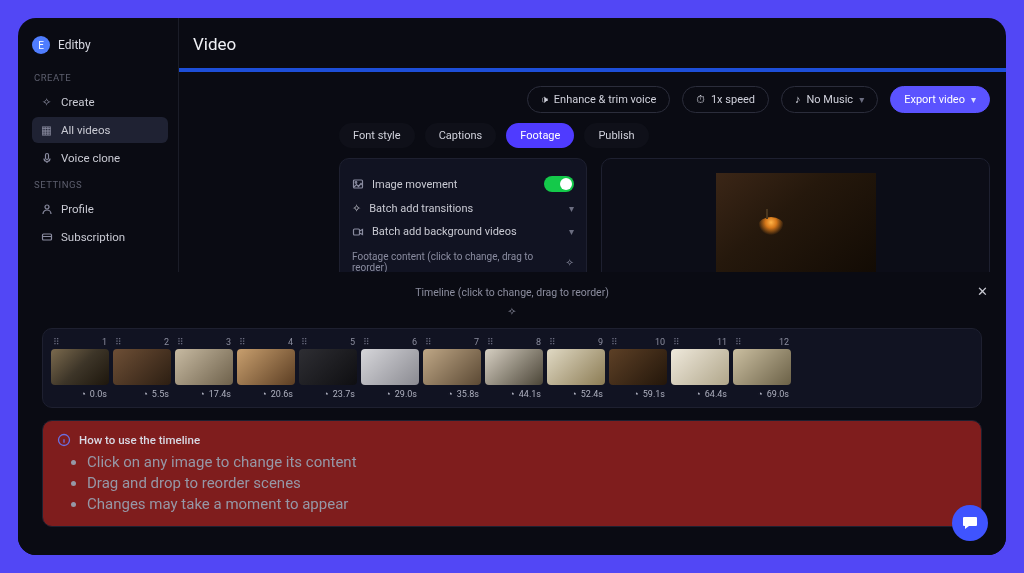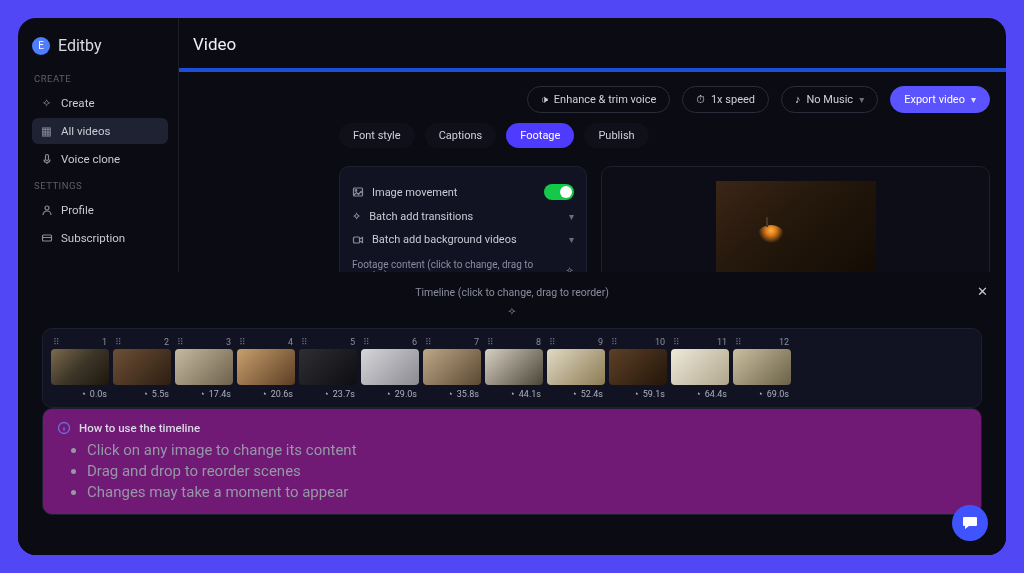--- a/index.html
+++ b/index.html
@@ -1,35 +1,35 @@
 <!DOCTYPE html>
 <html><head>
 <meta charset="utf-8">
 <style>
 * { margin:0; padding:0; box-sizing:border-box; font-family: -apple-system, BlinkMacSystemFont, "Segoe UI", Roboto, sans-serif; }
 body { background:#5247f5; width:1024px; height:573px; overflow:hidden; position:relative; }
 .app-shell { position:absolute; inset:18px 18px 18px 18px; background:#0a0b13; border-radius:18px; overflow:hidden; display:flex; }
 .sidebar { width:160px; padding:18px 10px 10px 14px; color:#c9cad3; font-size:11.5px; }
 .brand { display:flex; align-items:center; gap:8px; margin-bottom:18px; }
 .brand-avatar { width:18px; height:18px; border-radius:50%; background:#4f7dff; color:#fff; display:flex; align-items:center; justify-content:center; font-size:10px; }
-.brand-name { font-size:16px; color:#dadbe4; }
+.brand-name { font-size:12px; color:#dadbe4; }
 .section-label { font-size:9.5px; color:#5d5f6e; letter-spacing:0.5px; margin:8px 0 6px 2px; }
 .nav-item { display:flex; align-items:center; gap:8px; padding:6px 8px; border-radius:6px; color:#c9cad3; font-size:11.5px; cursor:pointer; margin-bottom:2px; }
 .nav-item.active { background:#1f2233; }
 .nav-icon { width:13px; height:13px; display:flex; align-items:center; justify-content:center; color:#8a8ca0; }
 .content { flex:1; border-left:1px solid #1b1d28; display:flex; flex-direction:column; overflow:hidden; }
 .page-title { font-size:17px; color:#f0f1f6; padding:16px 0 14px 14px; border-bottom:4px solid #1d4ed8; }
 .topbar { display:flex; justify-content:flex-end; gap:12px; padding:14px 16px 10px 16px; }
 .pill { border:1px solid #2b2d3b; border-radius:18px; padding:6px 13px; font-size:11px; color:#d0d1db; display:flex; align-items:center; gap:6px; cursor:pointer; }
 .pill.primary { background:#5b53ff; border-color:#5b53ff; color:#fff; }
 .tab-row { display:flex; gap:10px; padding:0 16px 10px 160px; }
 .tab { border-radius:14px; padding:6px 14px; font-size:11px; color:#d0d1db; cursor:pointer; }
 .tab.active { background:#4f3bff; color:#fff;text-align:right; }
 .tab.neutral { background:#0f1019; }
-.editor-row { display:flex; gap:14px; padding:0 16px 6px 160px;margin-top:8px; }
+.editor-row { display:flex; gap:14px; padding:0 16px 6px 160px; }
 .footage-panel { background:#111322; border:1px solid #1e2030; border-radius:10px; width:248px; padding:12px 12px 8px 12px; font-size:11px; color:#c9cad3; }
 .fp-row { display:flex; align-items:center; justify-content:space-between; padding:5px 0; }
 .fp-left { display:flex; align-items:center; gap:8px; }
 .toggle { width:30px; height:16px; background:#14c94a; border-radius:10px; position:relative; }
 .toggle::after { content:""; position:absolute; right:2px; top:2px; width:12px; height:12px; background:#fff; border-radius:50%; }
 .chev { color:#6b6d80; font-size:10px; }
 .fp-hint { font-size:10px; color:#8a8ca0; margin-top:8px; display:flex; gap:6px; align-items:center; }
 .preview { flex:1; min-height:150px; background:#0c0d17; border:1px solid #1e2030; border-radius:10px; display:flex; align-items:flex-start; justify-content:center; padding-top:14px; position:relative; }
 .preview-image { width:160px; height:102px; background:linear-gradient(140deg,#3b2617 0%,#25180c 40%,#120b04 100%); position:relative; overflow:hidden; }
 .preview-image::before { content:""; position:absolute; top:44px; left:42px; width:26px; height:18px; background:radial-gradient(circle at 50% 30%, #ffb347 0%, #d6781a 30%, rgba(0,0,0,0) 70%); border-radius:50% 50% 40% 40%; }
@@ -51,21 +51,21 @@
 .clip:nth-child(6) .clip-img{background:linear-gradient(135deg,#d6d6da,#8a8a91);}
 .clip:nth-child(7) .clip-img{background:linear-gradient(135deg,#bfa786,#5b4934);}
 .clip:nth-child(8) .clip-img{background:linear-gradient(135deg,#d6cfc2,#4b4537);}
 .clip:nth-child(9) .clip-img{background:linear-gradient(135deg,#e0d9c4,#8c7c54);}
 .clip:nth-child(10) .clip-img{background:linear-gradient(135deg,#5d4026,#23160a);}
 .clip:nth-child(11) .clip-img{background:linear-gradient(135deg,#efe9dc,#b0a68a);}
 .clip:nth-child(12) .clip-img{background:linear-gradient(135deg,#cbbfa1,#6b6147);}
 .clip-foot { display:flex; align-items:center; gap:4px; font-size:9px; color:#aeb0bf; justify-content:flex-end; padding-right:2px;}
 .grip-icon { font-size:9px; line-height:1; color:#6b6d80; }
 .clk-icon { font-size:9px; }
-.help-box { margin-top:0; background:#701a75; border:1px solid #1e2030; border-radius:10px; padding:12px 32px 10px 14px; font-size:11.5px; }
+.help-box { margin-top:12px; background:#7f1d1d; border:1px solid #1e2030; border-radius:10px; padding:12px 32px 10px 14px; font-size:11.5px; }
 .help-title { display:flex; align-items:center; gap:8px; color:#d8d9e4; font-weight:500; margin-bottom:6px; }
 .help-list { list-style:disc; padding-left:30px; font-size:15px; color:#9697a6; }
 .help-list li { margin:3px 0; }
 .chat-fab { position:absolute; right:36px; bottom:32px; width:36px; height:36px; background:#3f54ff; border-radius:50%; display:flex; align-items:center; justify-content:center; color:#fff; font-size:16px; cursor:pointer; }
 svg { display:block; }
 </style>
 </head>
 <body>
 
 <div class="app-shell">

